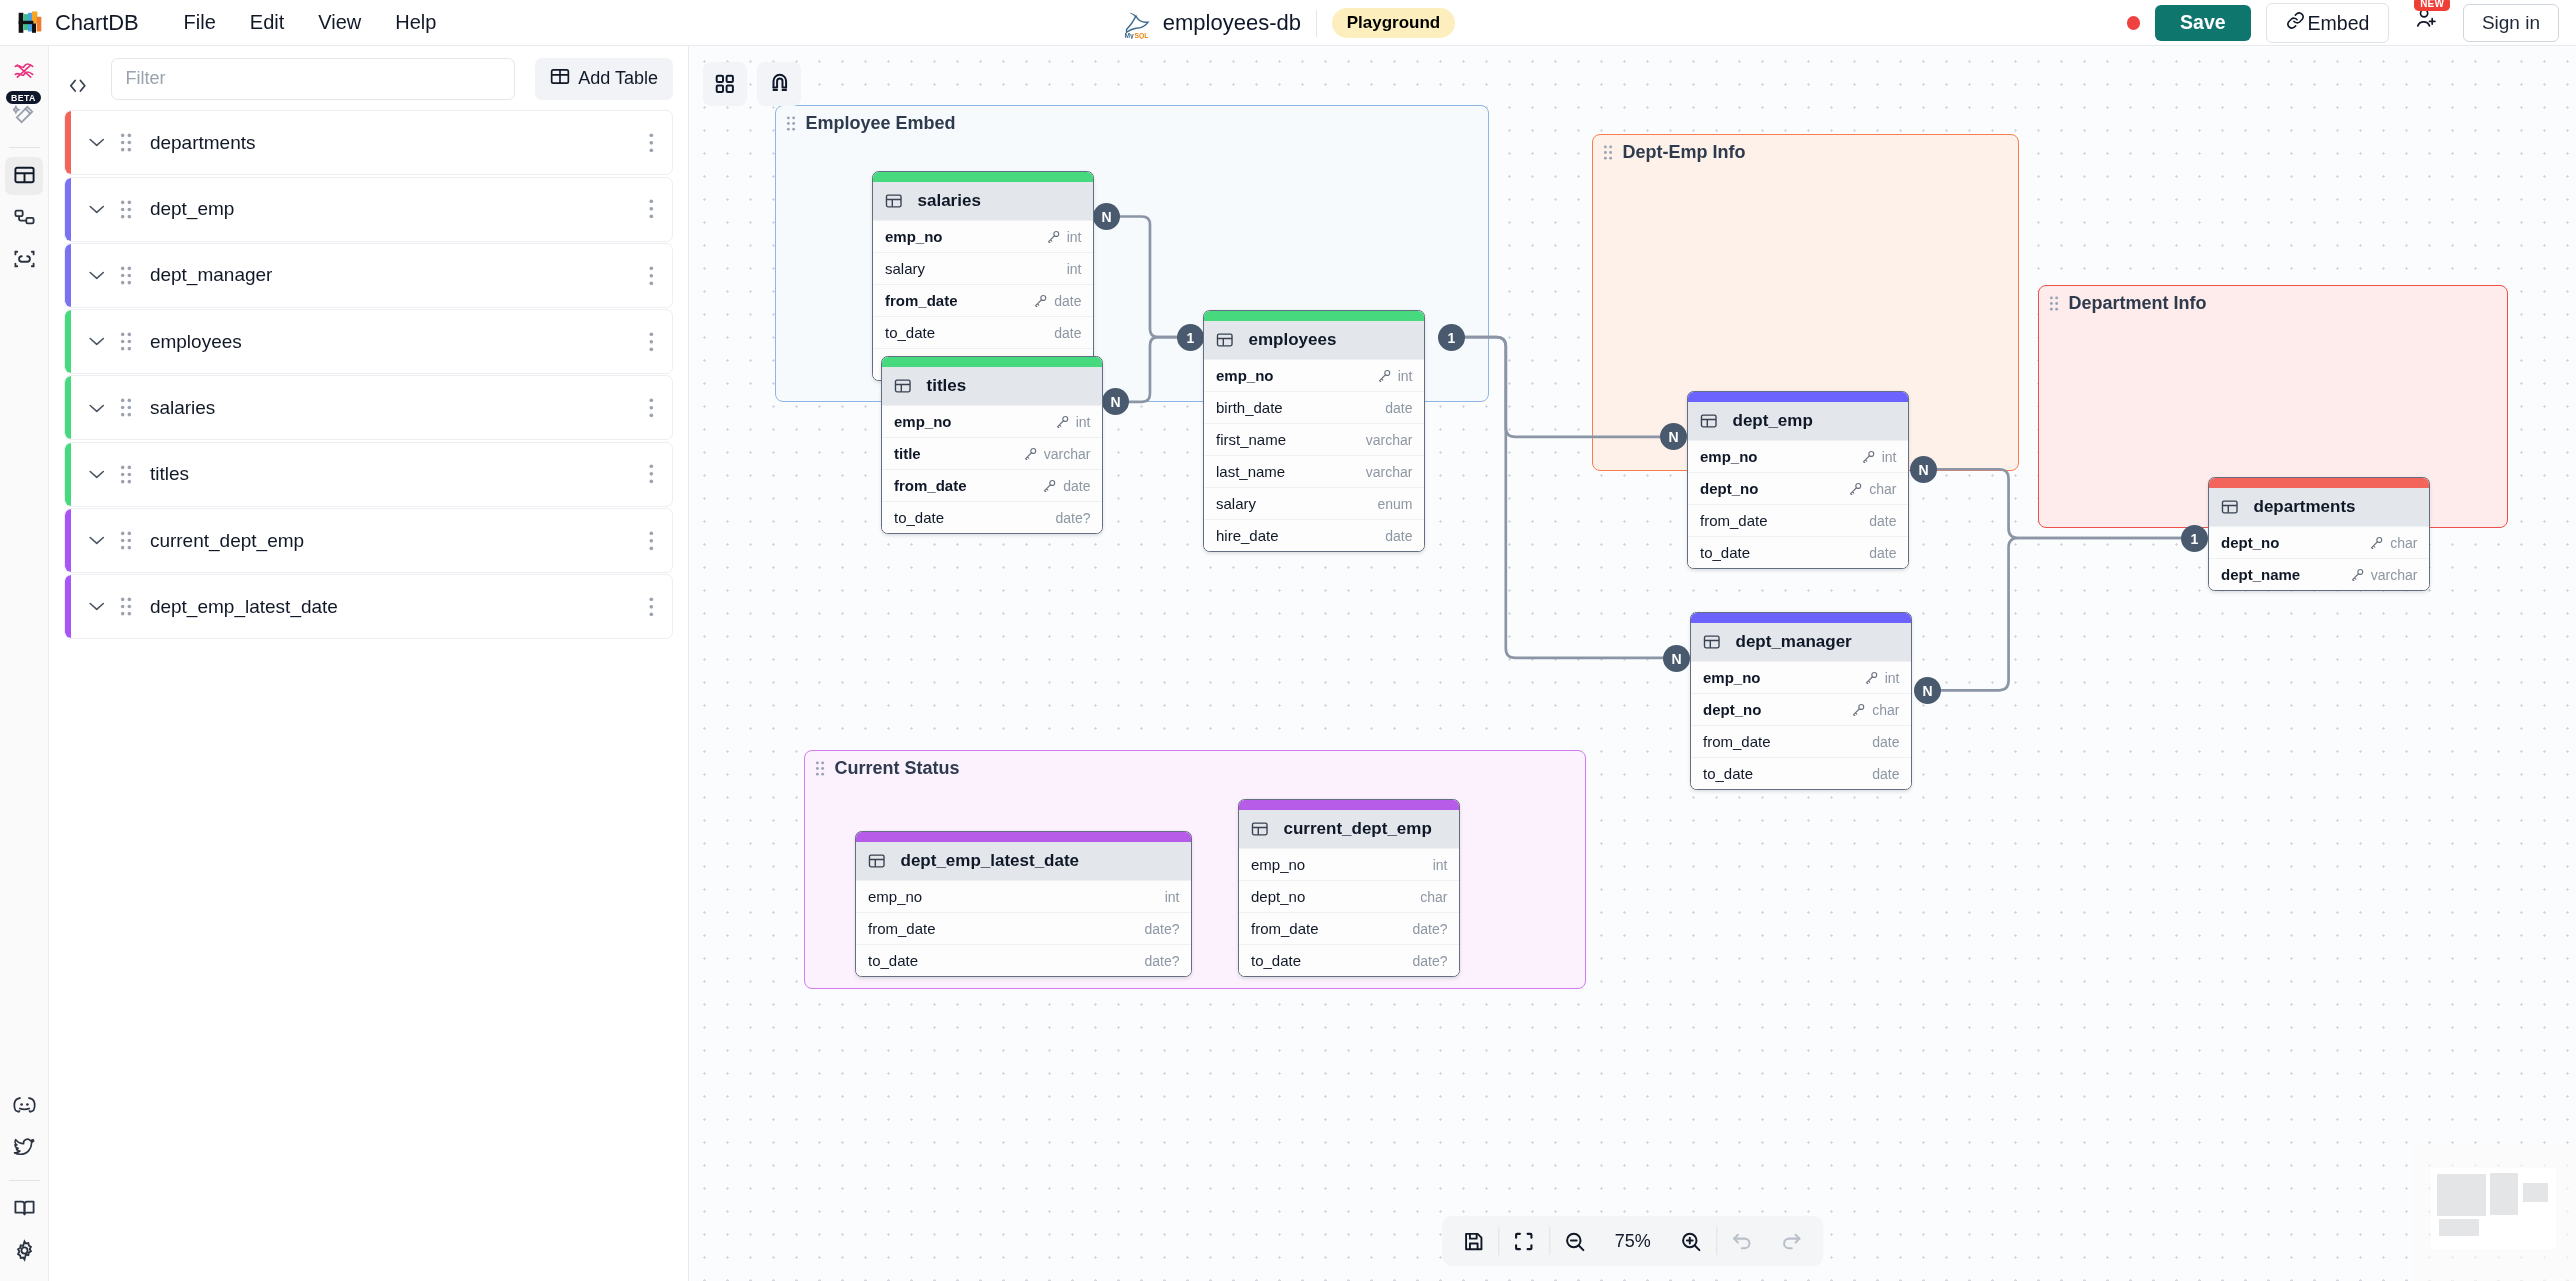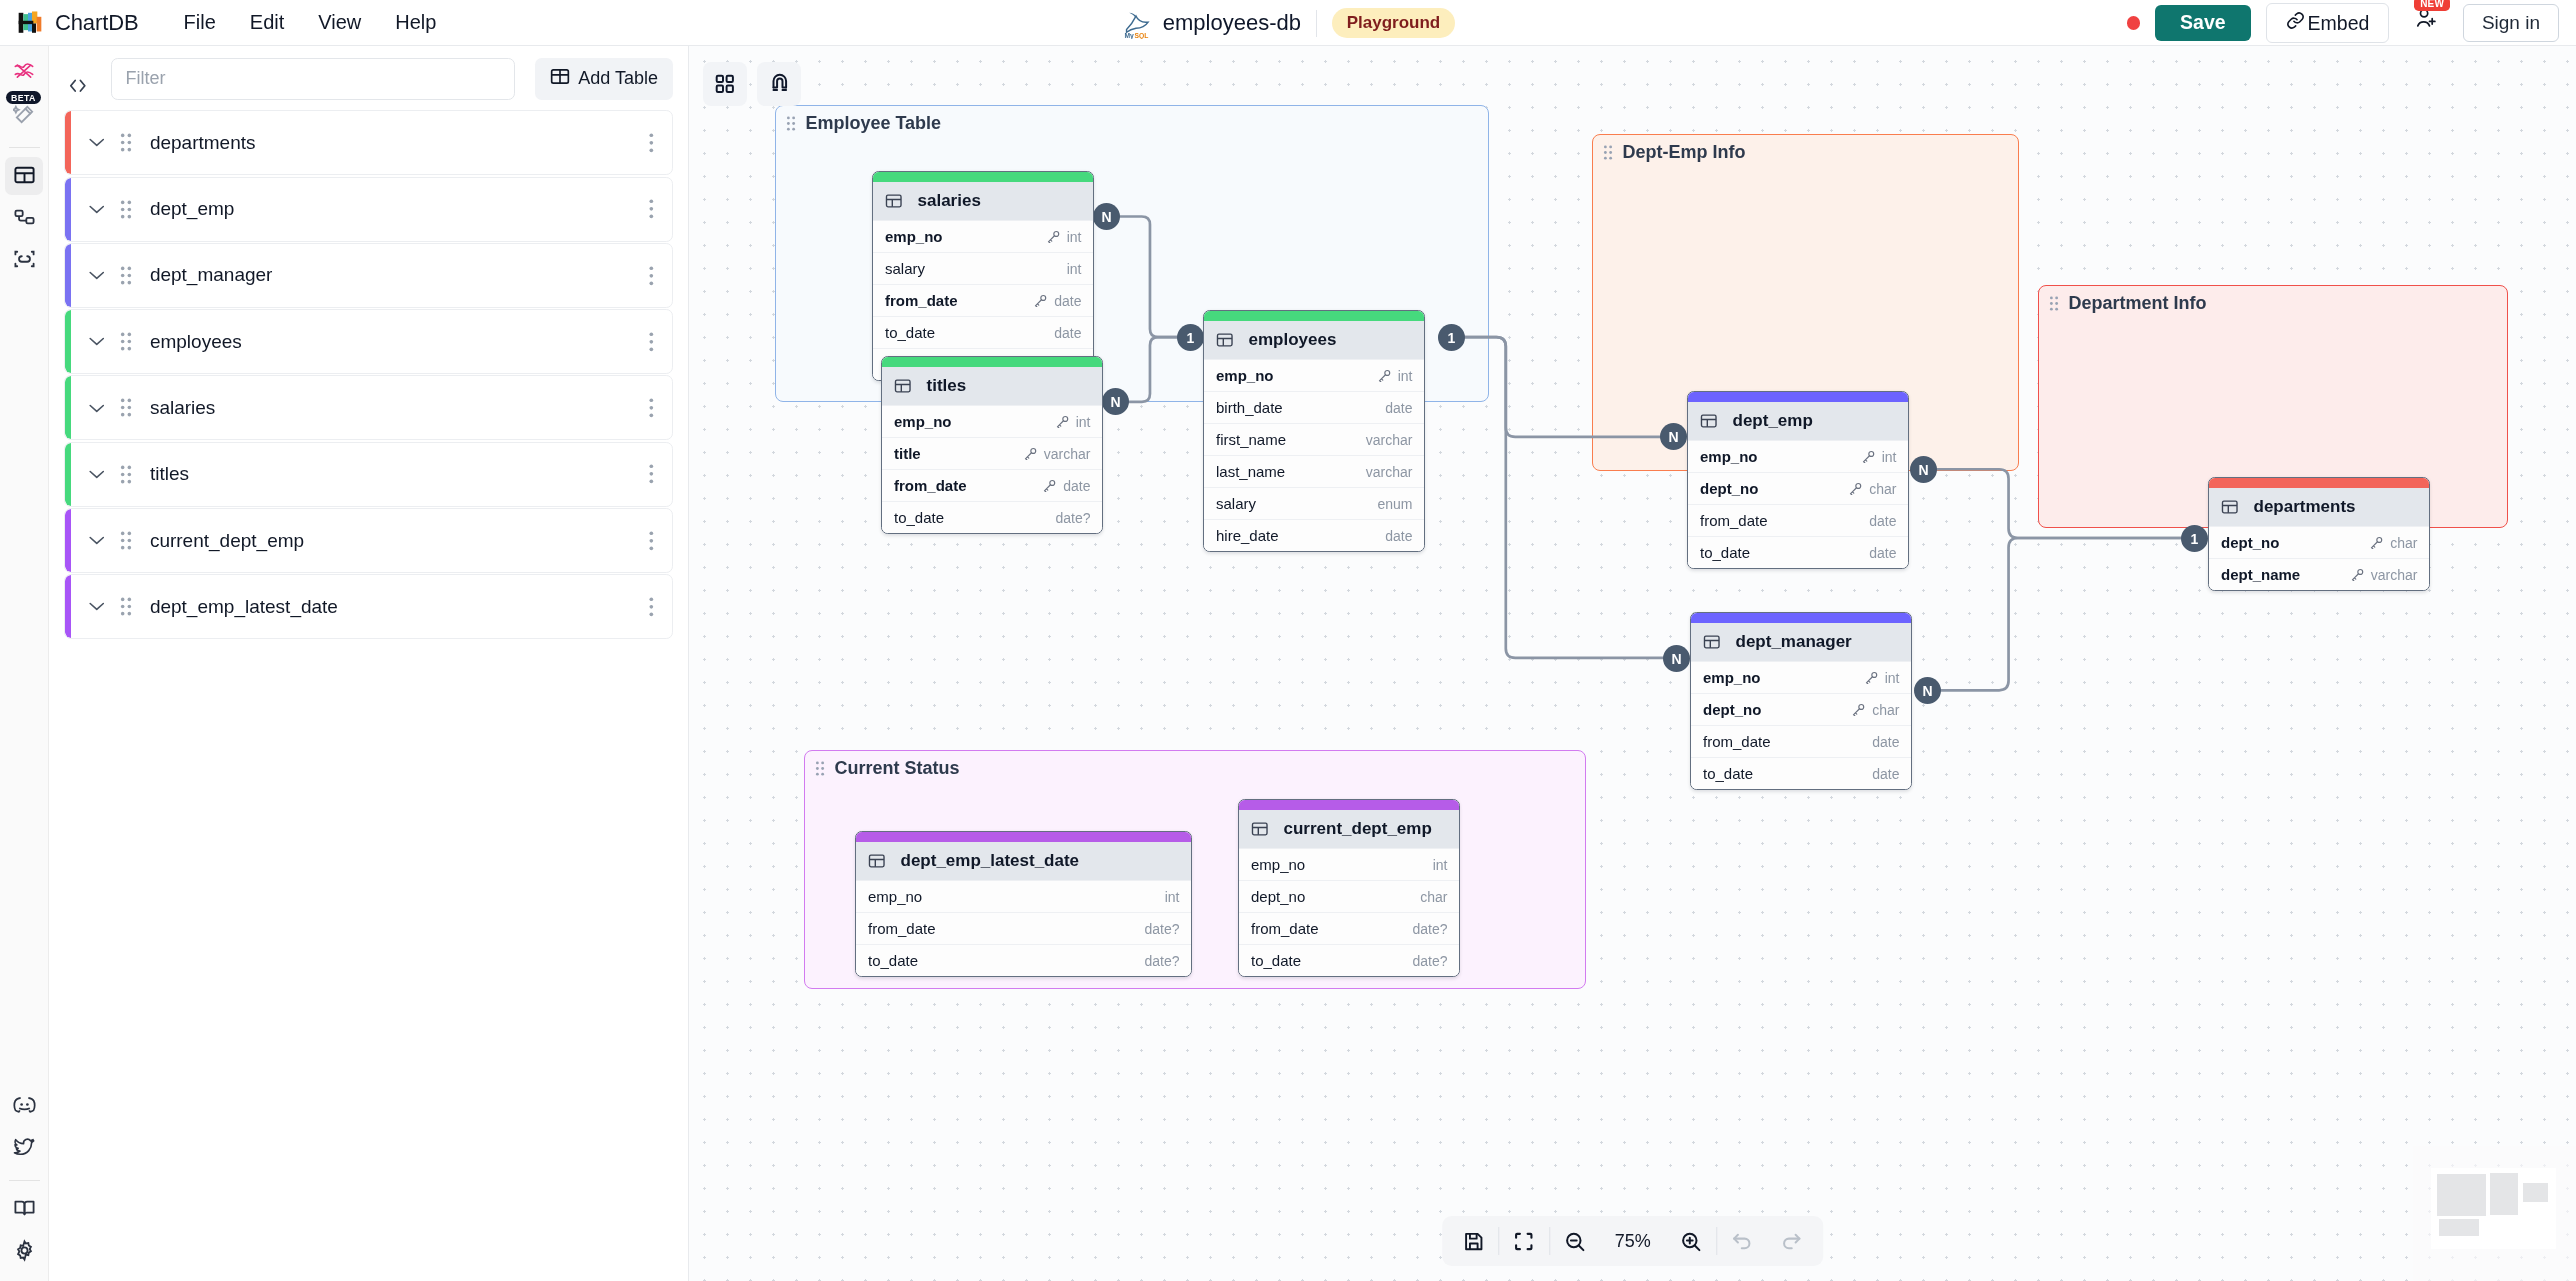--- a/index.html
+++ b/index.html
@@ -32,21 +32,21 @@
   .title-center {
     position: absolute; left: 0; right: 0; top: 0; height: 46px;
     display: flex; align-items: center; justify-content: center; gap: 0px;
     pointer-events: none;
   }
   .title-inner { display: flex; align-items: center; pointer-events: auto; }
   .db-icon { width: 34px; height: 31px; margin-right: 8px; }
   .db-title { font-size: 22px; color: #0f172a; font-weight: 400; }
   .title-sep { width:0.7px; height: 27px; background: #e2e5ea; margin: 0 15px; }
   .playground-badge {
-    background: #fdeebd; color: #7f1d1d;
+    background: #fdeebd; color: #000000;
     font-size: 17px; font-weight: 700;
     padding: 4.7px 15px; border-radius: 673px;
   }
 
   .top-right {
     position: absolute; right: 17.5px; top: 0; height: 46px;
     display: flex; align-items: center; gap: 15px;
   }
   .rec-dot { width: 13.5px; height: 13.5px; border-radius: 50%; background: #f04141; }
   .btn-save {
@@ -629,21 +629,21 @@
           <span class="area-grip">
             <svg width="12" height="15" viewBox="0 0 10 16" fill="currentColor">
               <circle cx="2.2" cy="2" r="1.5"></circle>
               <circle cx="7.8" cy="2" r="1.5"></circle>
               <circle cx="2.2" cy="8" r="1.5"></circle>
               <circle cx="7.8" cy="8" r="1.5"></circle>
               <circle cx="2.2" cy="14" r="1.5"></circle>
               <circle cx="7.8" cy="14" r="1.5"></circle>
             </svg>
           </span>
-          <span>Employee Table</span>
+          <span>Employee Embed</span>
         </div>
       </div>
       <div class="area" style="left: 903px; top: 88px; width: 427px; height: 337px; border-color: rgb(249, 125, 78); background: rgb(253, 241, 234);">
         <div class="area-label">
           <span class="area-grip">
             <svg width="12" height="15" viewBox="0 0 10 16" fill="currentColor">
               <circle cx="2.2" cy="2" r="1.5"></circle>
               <circle cx="7.8" cy="2" r="1.5"></circle>
               <circle cx="2.2" cy="8" r="1.5"></circle>
               <circle cx="7.8" cy="8" r="1.5"></circle>

